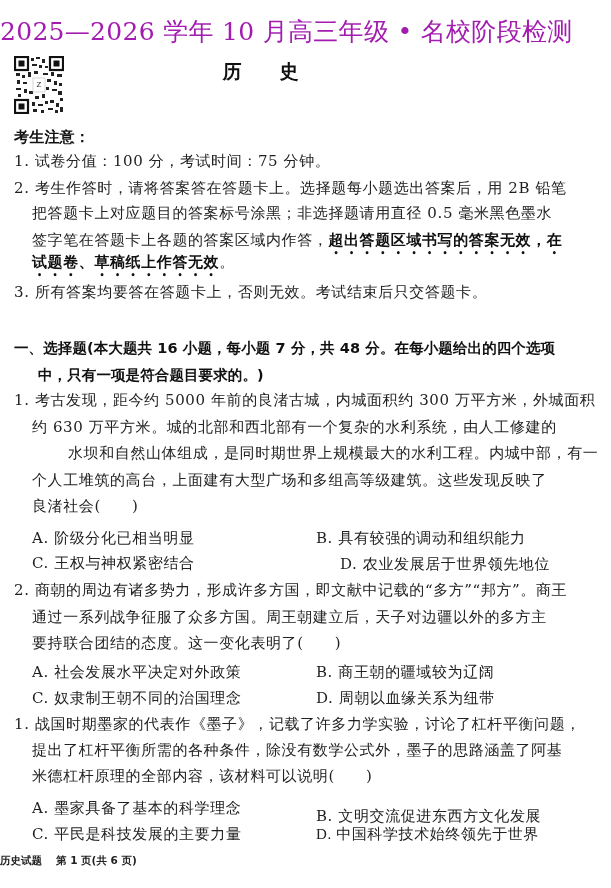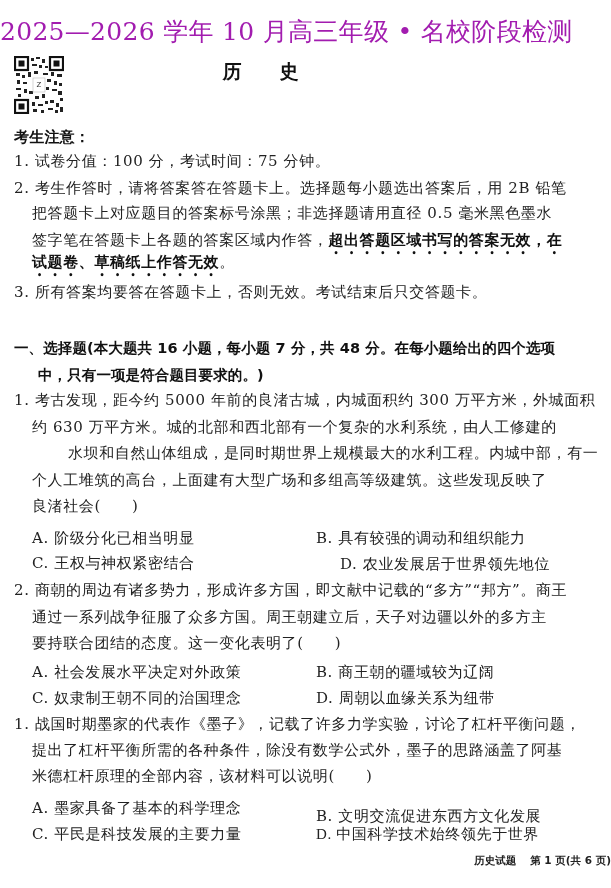--- a/index.html
+++ b/index.html
@@ -30,21 +30,21 @@
     font-family: "DejaVu Sans", "Liberation Sans", sans-serif;
     font-weight: bold; color: #111;
   }
   .heading { font-size: 15px; letter-spacing: 0.2px; }
   .dots {
     text-emphasis: dot; -webkit-text-emphasis: dot;
     text-emphasis-position: under; -webkit-text-emphasis-position: under;
   }
   .sec { font-size: 14.5px; letter-spacing: 0.1px; }
   .footer {
-    left: 0; width: 611px; top: 854px; text-align: right;
+    left: 0; width: 611px; top: 854px; text-align: left;
     font-family: "DejaVu Sans", "Liberation Sans", sans-serif;
     font-weight: bold; font-size: 10.5px; color: #222;
   }
   .footer .gap { display: inline-block; width: 14px; }
 </style>
 </head>
 <body>
 
 <div class="abs title">2025—2026 学年 10 月高三年级 • 名校阶段检测</div>
 

